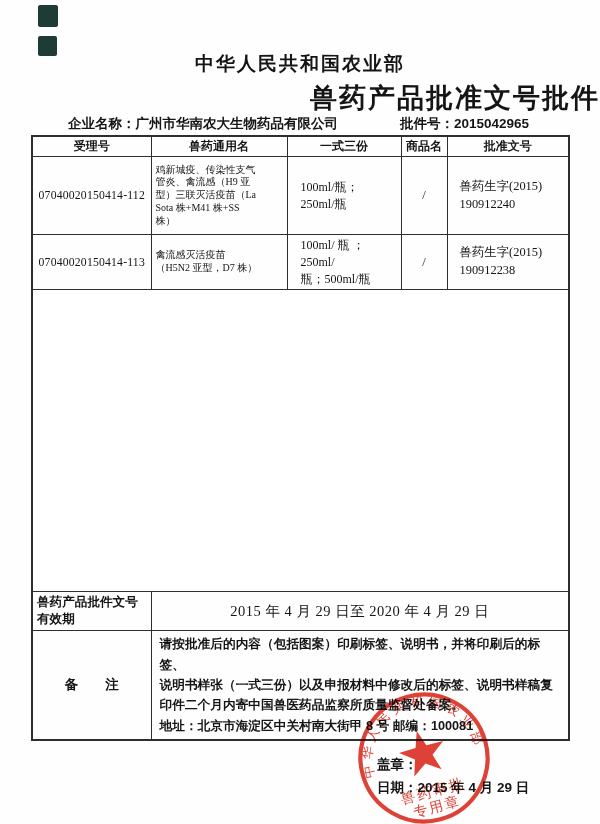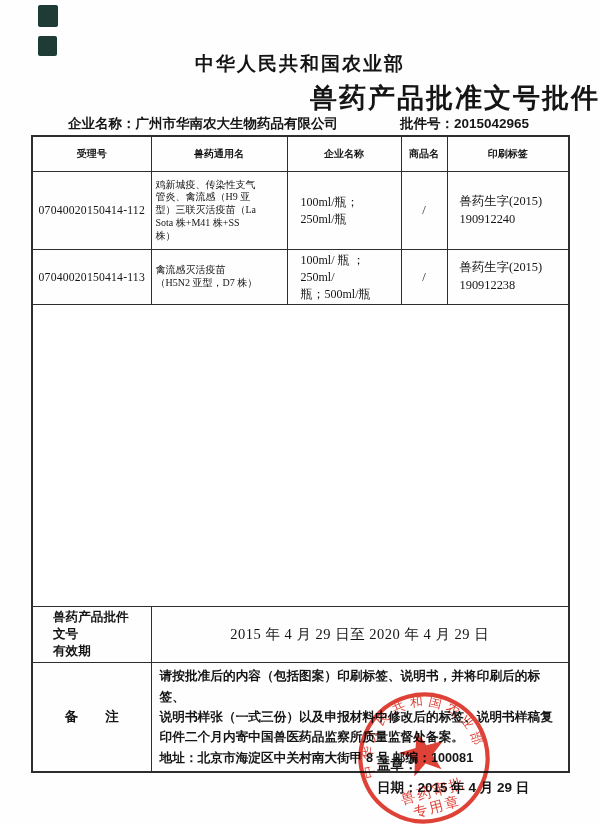--- a/index.html
+++ b/index.html
@@ -19,28 +19,28 @@
   .title2{position:absolute;top:80px;left:0;width:100%;text-align:right;
     font-size:27px;font-weight:700;letter-spacing:2px;}
 
   .info-line{position:absolute;top:115px;left:0;width:100%;font-size:13.5px;font-weight:700;}
   .company{position:absolute;left:68px;top:0;white-space:nowrap;}
   .docno{position:absolute;left:400px;top:0;white-space:nowrap;}
 
   table.doc{position:absolute;left:31px;top:135px;width:537px;
     border-collapse:collapse;table-layout:fixed;border:2px solid #2e2e2e;}
   table.doc td,table.doc th{border:1px solid #2e2e2e;vertical-align:middle;overflow:hidden;}
-  th{font-weight:600;font-size:10px;padding:10px 0;}
+  th{font-weight:600;font-size:12px;padding:1px 0;}
   .c-accept{text-align:center;font-size:11.7px;letter-spacing:.2px;}
   .c-generic{font-size:10px;padding:2px 3px 2px 4px;white-space:pre-line;line-height:1.28;}
   .c-spec{font-size:12px;padding:2px 13px;white-space:pre-line;line-height:1.4;}
   .c-trade{text-align:center;font-size:12.5px;}
   .c-approve{font-size:12.4px;padding:2px 4px 2px 12px;white-space:pre-line;line-height:1.45;}
   .c-empty{background:#fff;}
-  .c-validity-label{font-size:12.6px;font-weight:700;padding:2px 20px;white-space:pre-line;line-height:1.35;}
+  .c-validity-label{font-size:12.6px;font-weight:700;padding:2px 4px;white-space:pre-line;line-height:1.35;}
   .c-validity-value{text-align:center;font-size:14.5px;letter-spacing:.5px;}
   .c-remarks-label{text-align:center;font-size:13.5px;font-weight:700;}
   .c-remarks-text{font-size:12.7px;font-weight:600;padding:3px 6px 3px 8px;
     white-space:pre-line;line-height:1.6;vertical-align:top;}
 
   .footer-seal-label{position:absolute;left:377px;top:756px;font-size:13.5px;font-weight:700;}
   .footer-date-line{position:absolute;left:377px;top:779px;font-size:13.5px;font-weight:700;white-space:nowrap;}
 
   .seal{position:absolute;left:342px;top:684px;width:164px;height:148px;
     mix-blend-mode:multiply;opacity:.92;pointer-events:none;}
@@ -68,23 +68,23 @@
     <col style="width:119px">
       <col style="width:136px">
       <col style="width:114px">
       <col style="width:46px">
       <col style="width:122px">
   </colgroup>
   <tbody>
       <tr style="height:19px">
     <th>受理号</th>
     <th>兽药通用名</th>
-    <th>企业名称</th>
+    <th>一式三份</th>
     <th>商品名</th>
-    <th>印刷标签</th>
+    <th>批准文号</th>
   </tr>
   <tr style="height:78px">
     <td class="c-accept">07040020150414-112</td>
     <td class="c-generic">鸡新城疫、传染性支气
 管炎、禽流感（H9 亚
 型）三联灭活疫苗（La
 Sota 株+M41 株+SS
 株）</td>
     <td class="c-spec">100ml/瓶；250ml/瓶</td>
     <td class="c-trade">/</td>

